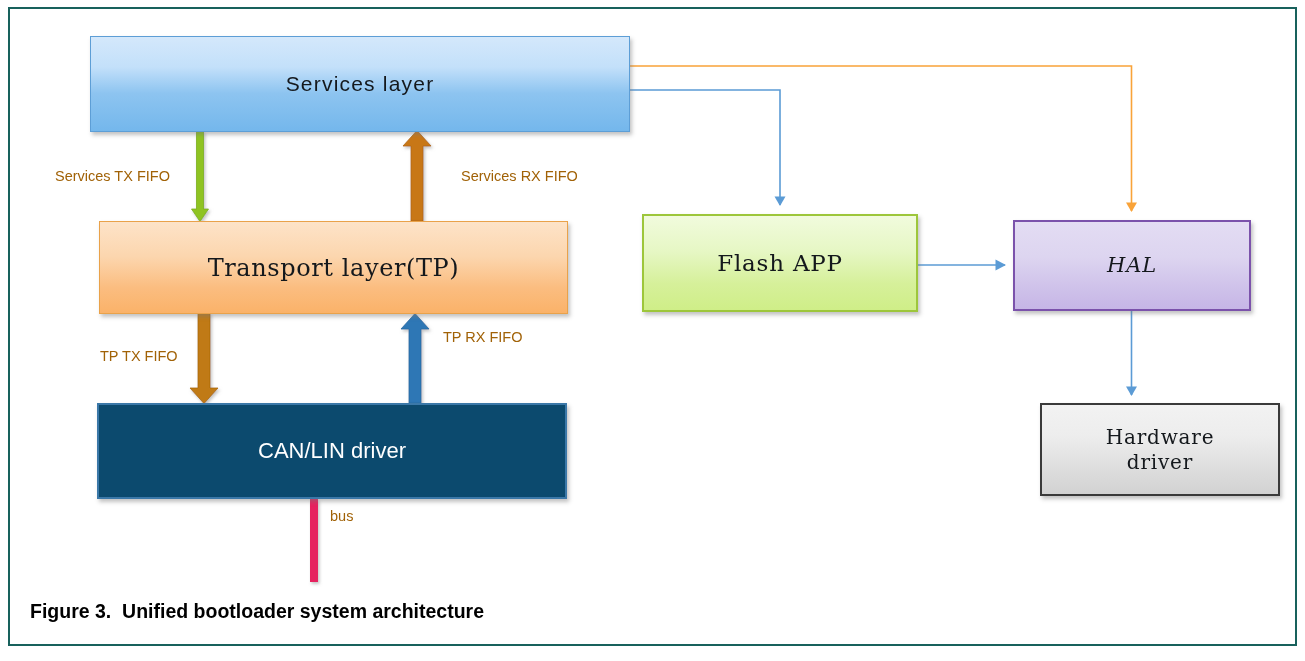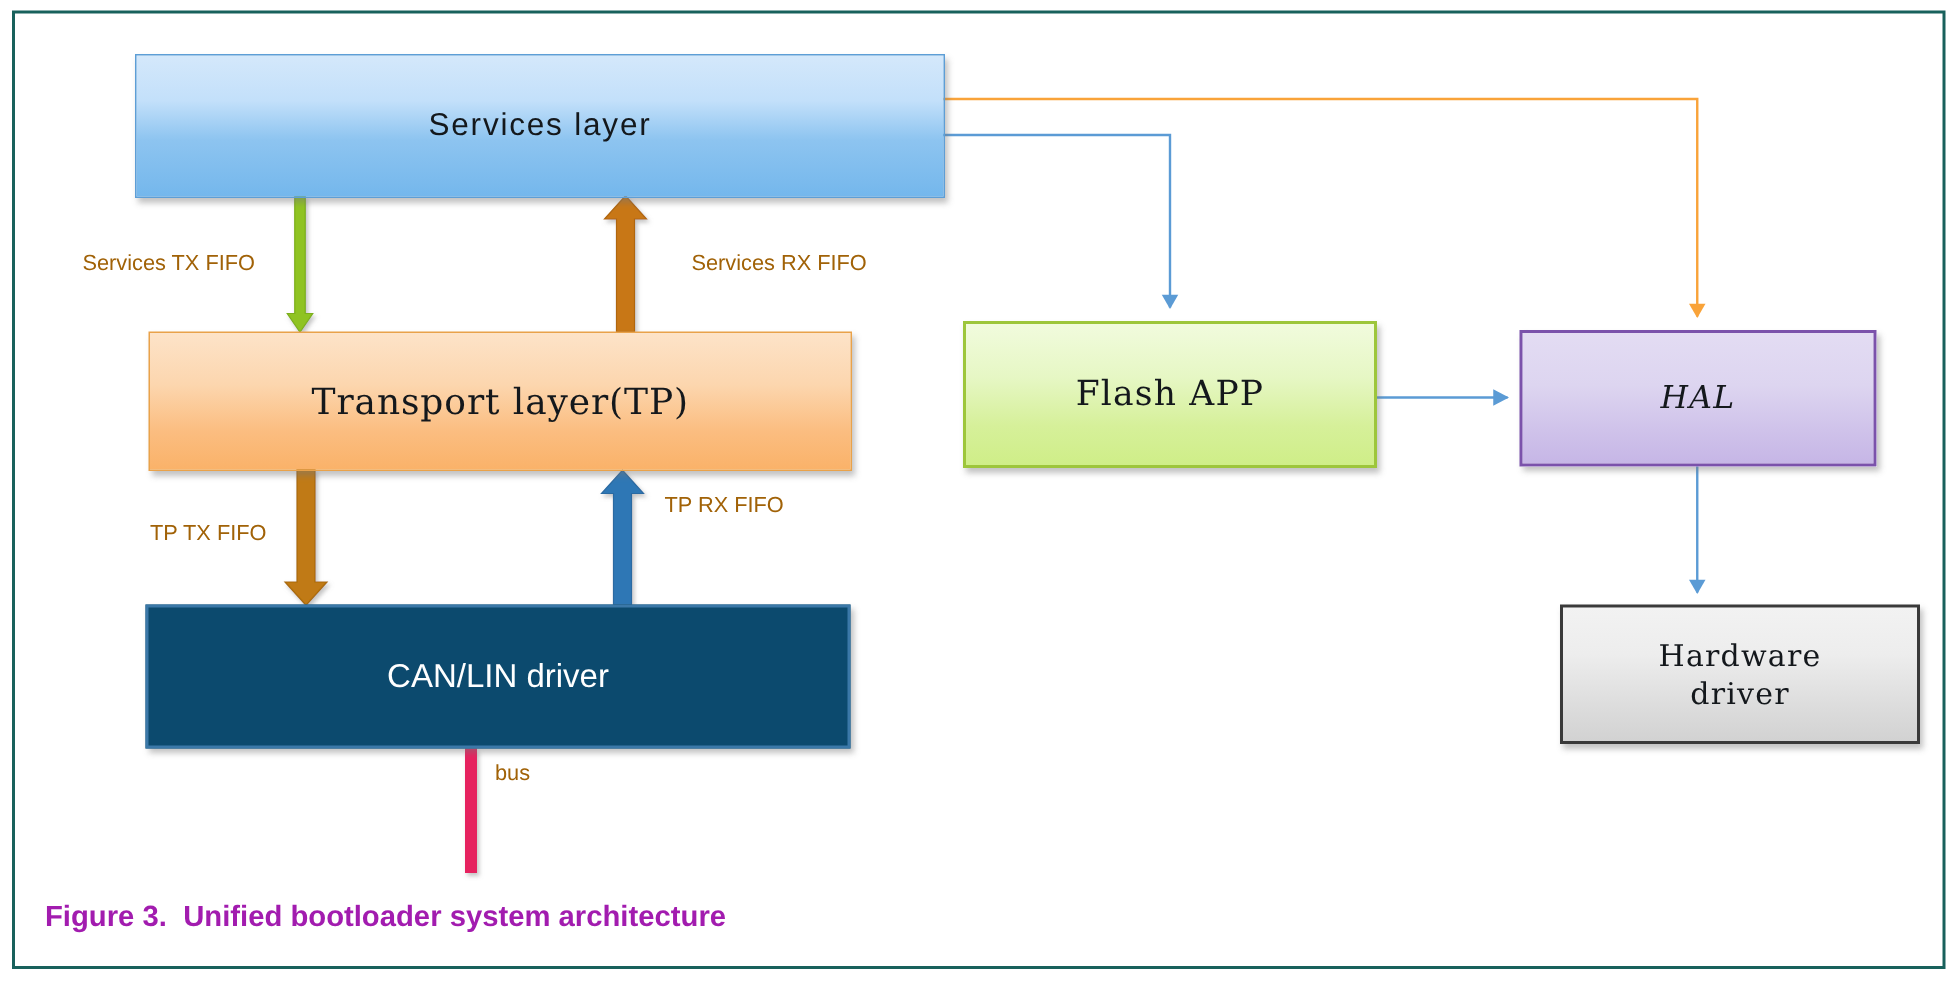--- a/index.html
+++ b/index.html
@@ -127,21 +127,21 @@
   #label-tp-tx       { left: 100px; top: 348px; }
   #label-tp-rx       { left: 443px; top: 329px; text-align: center; }
   #label-bus         { left: 330px; top: 508px; text-align: center; }
   #figure-caption {
     position: absolute;
     left: 30px;
     top: 600px;
     font-family: "Liberation Sans", sans-serif;
     font-size: 19.5px;
     font-weight: bold;
-    color: #a21caf;
+    color: #000000;
     white-space: pre;
   }
 </style>
 </head>
 <body>
 
 <div id="figure-frame">
 
   <div id="figure-border"></div>
 

